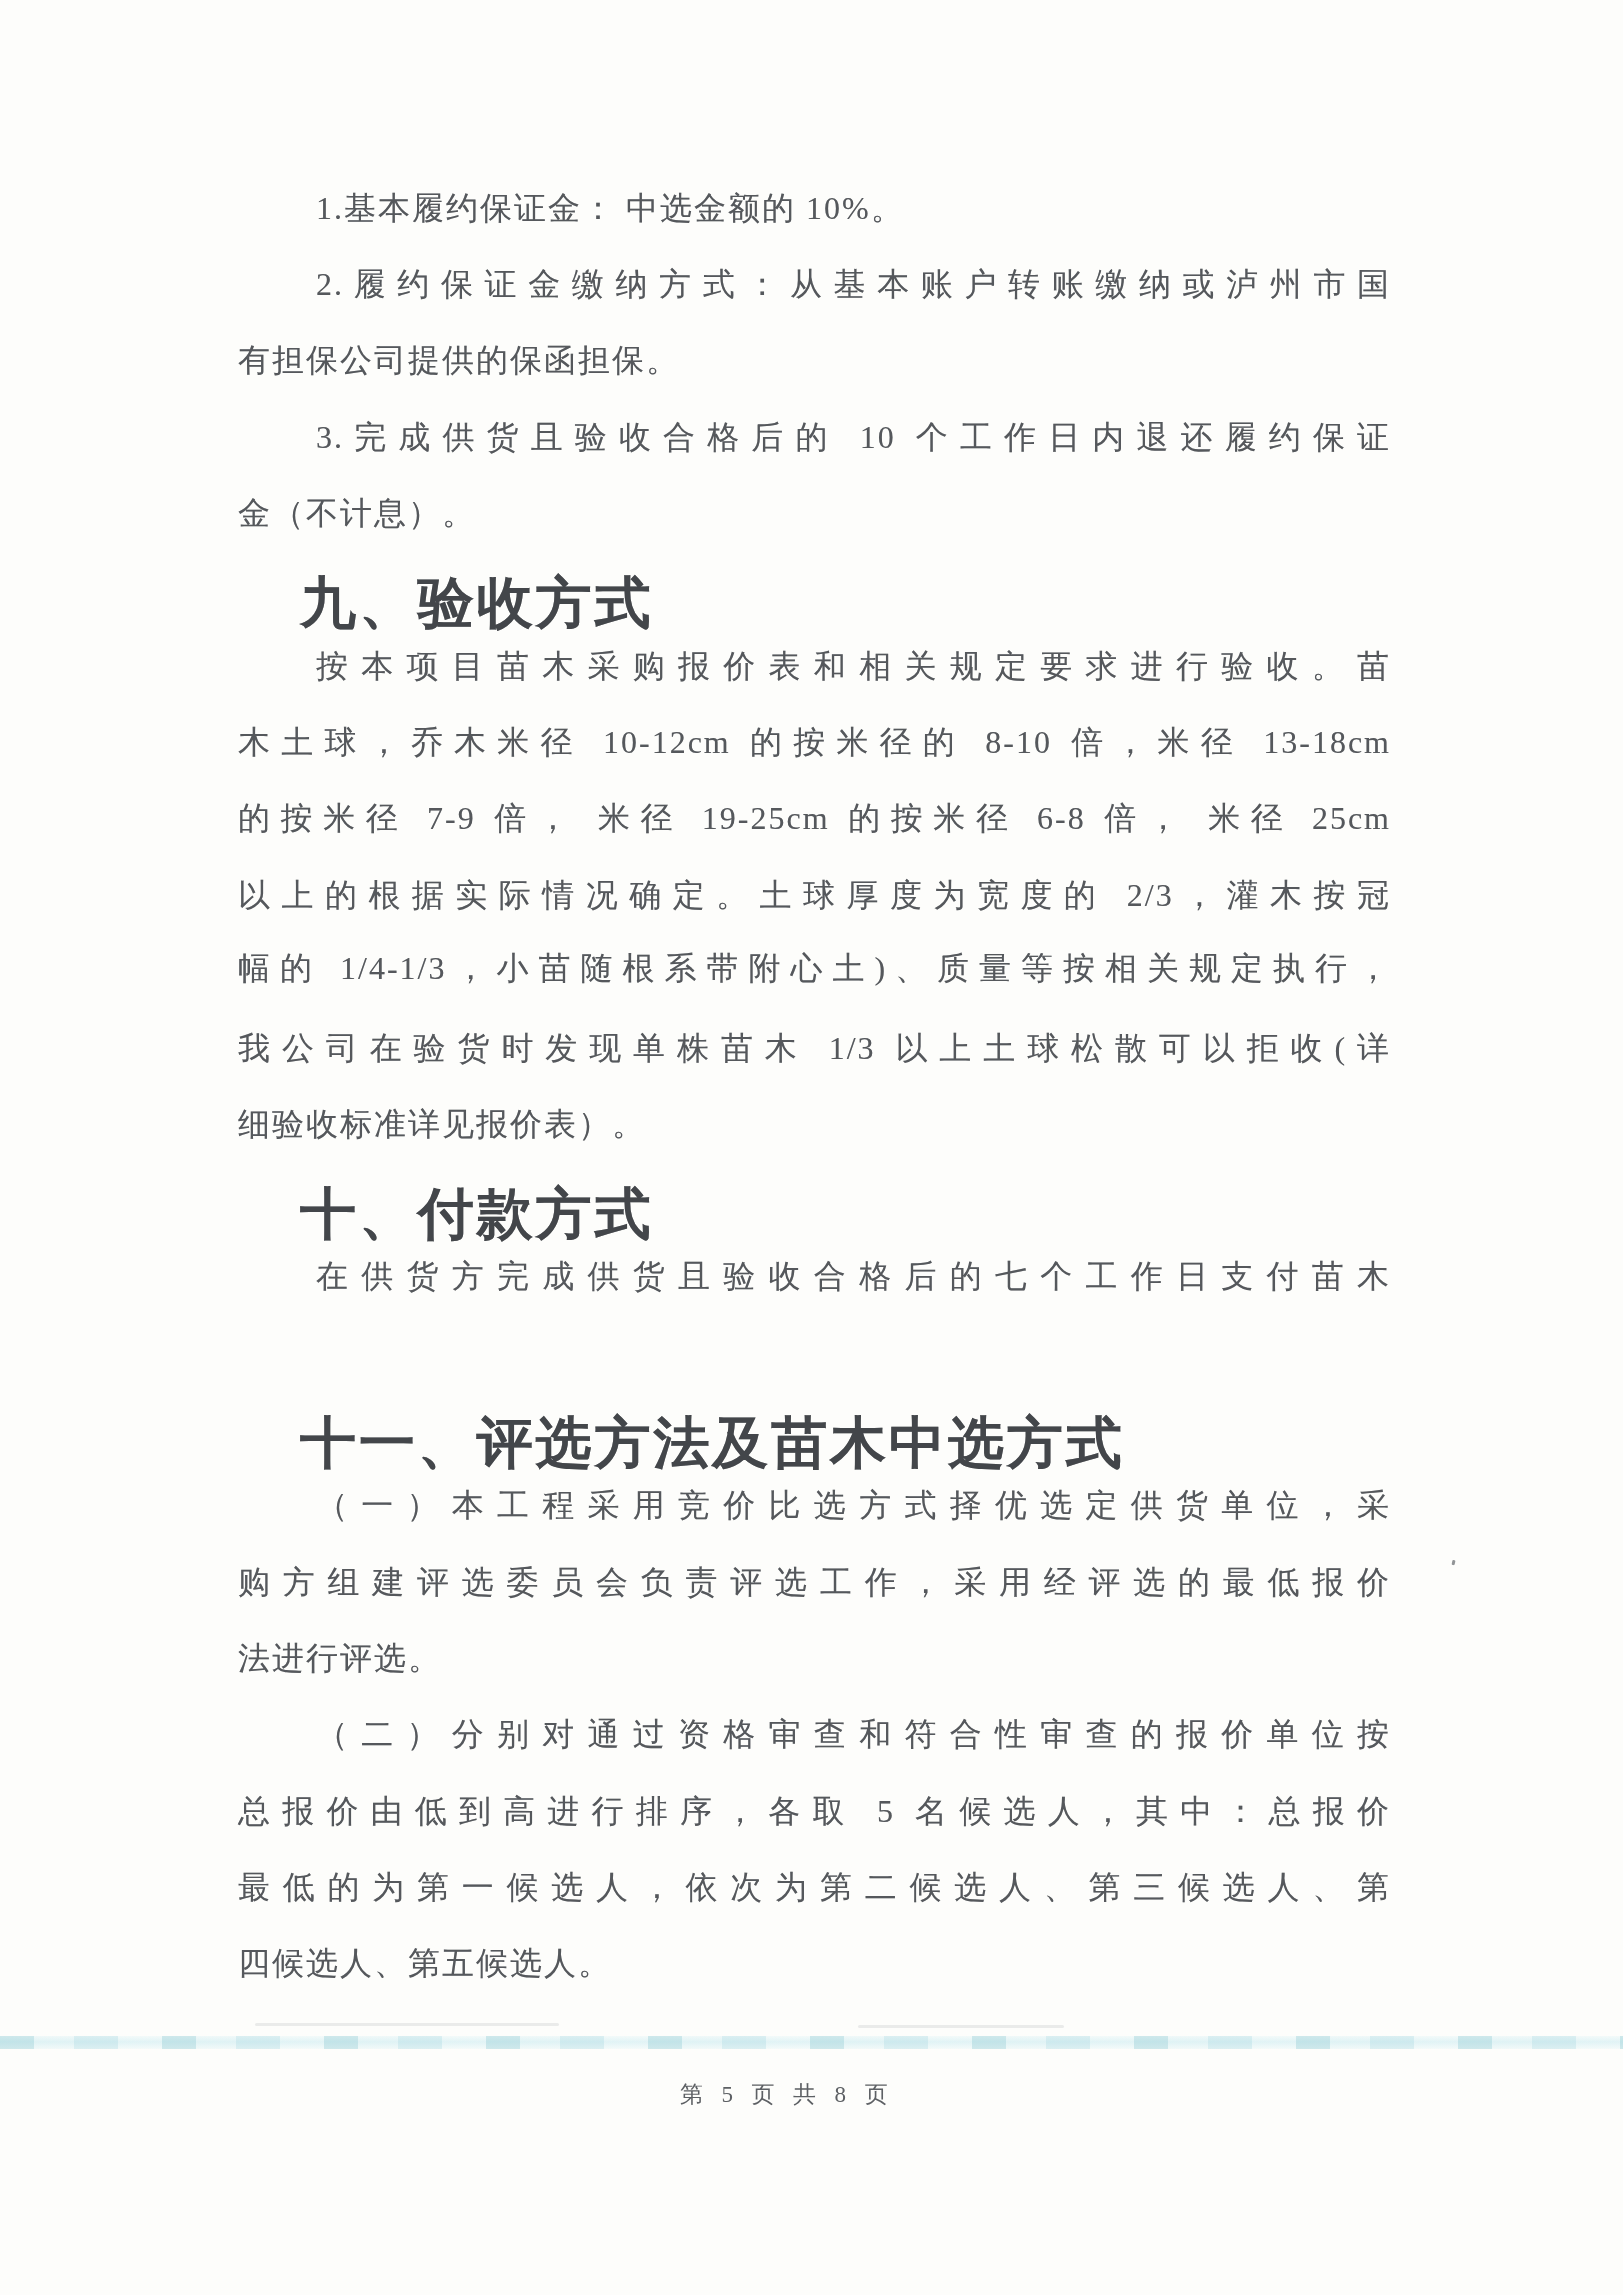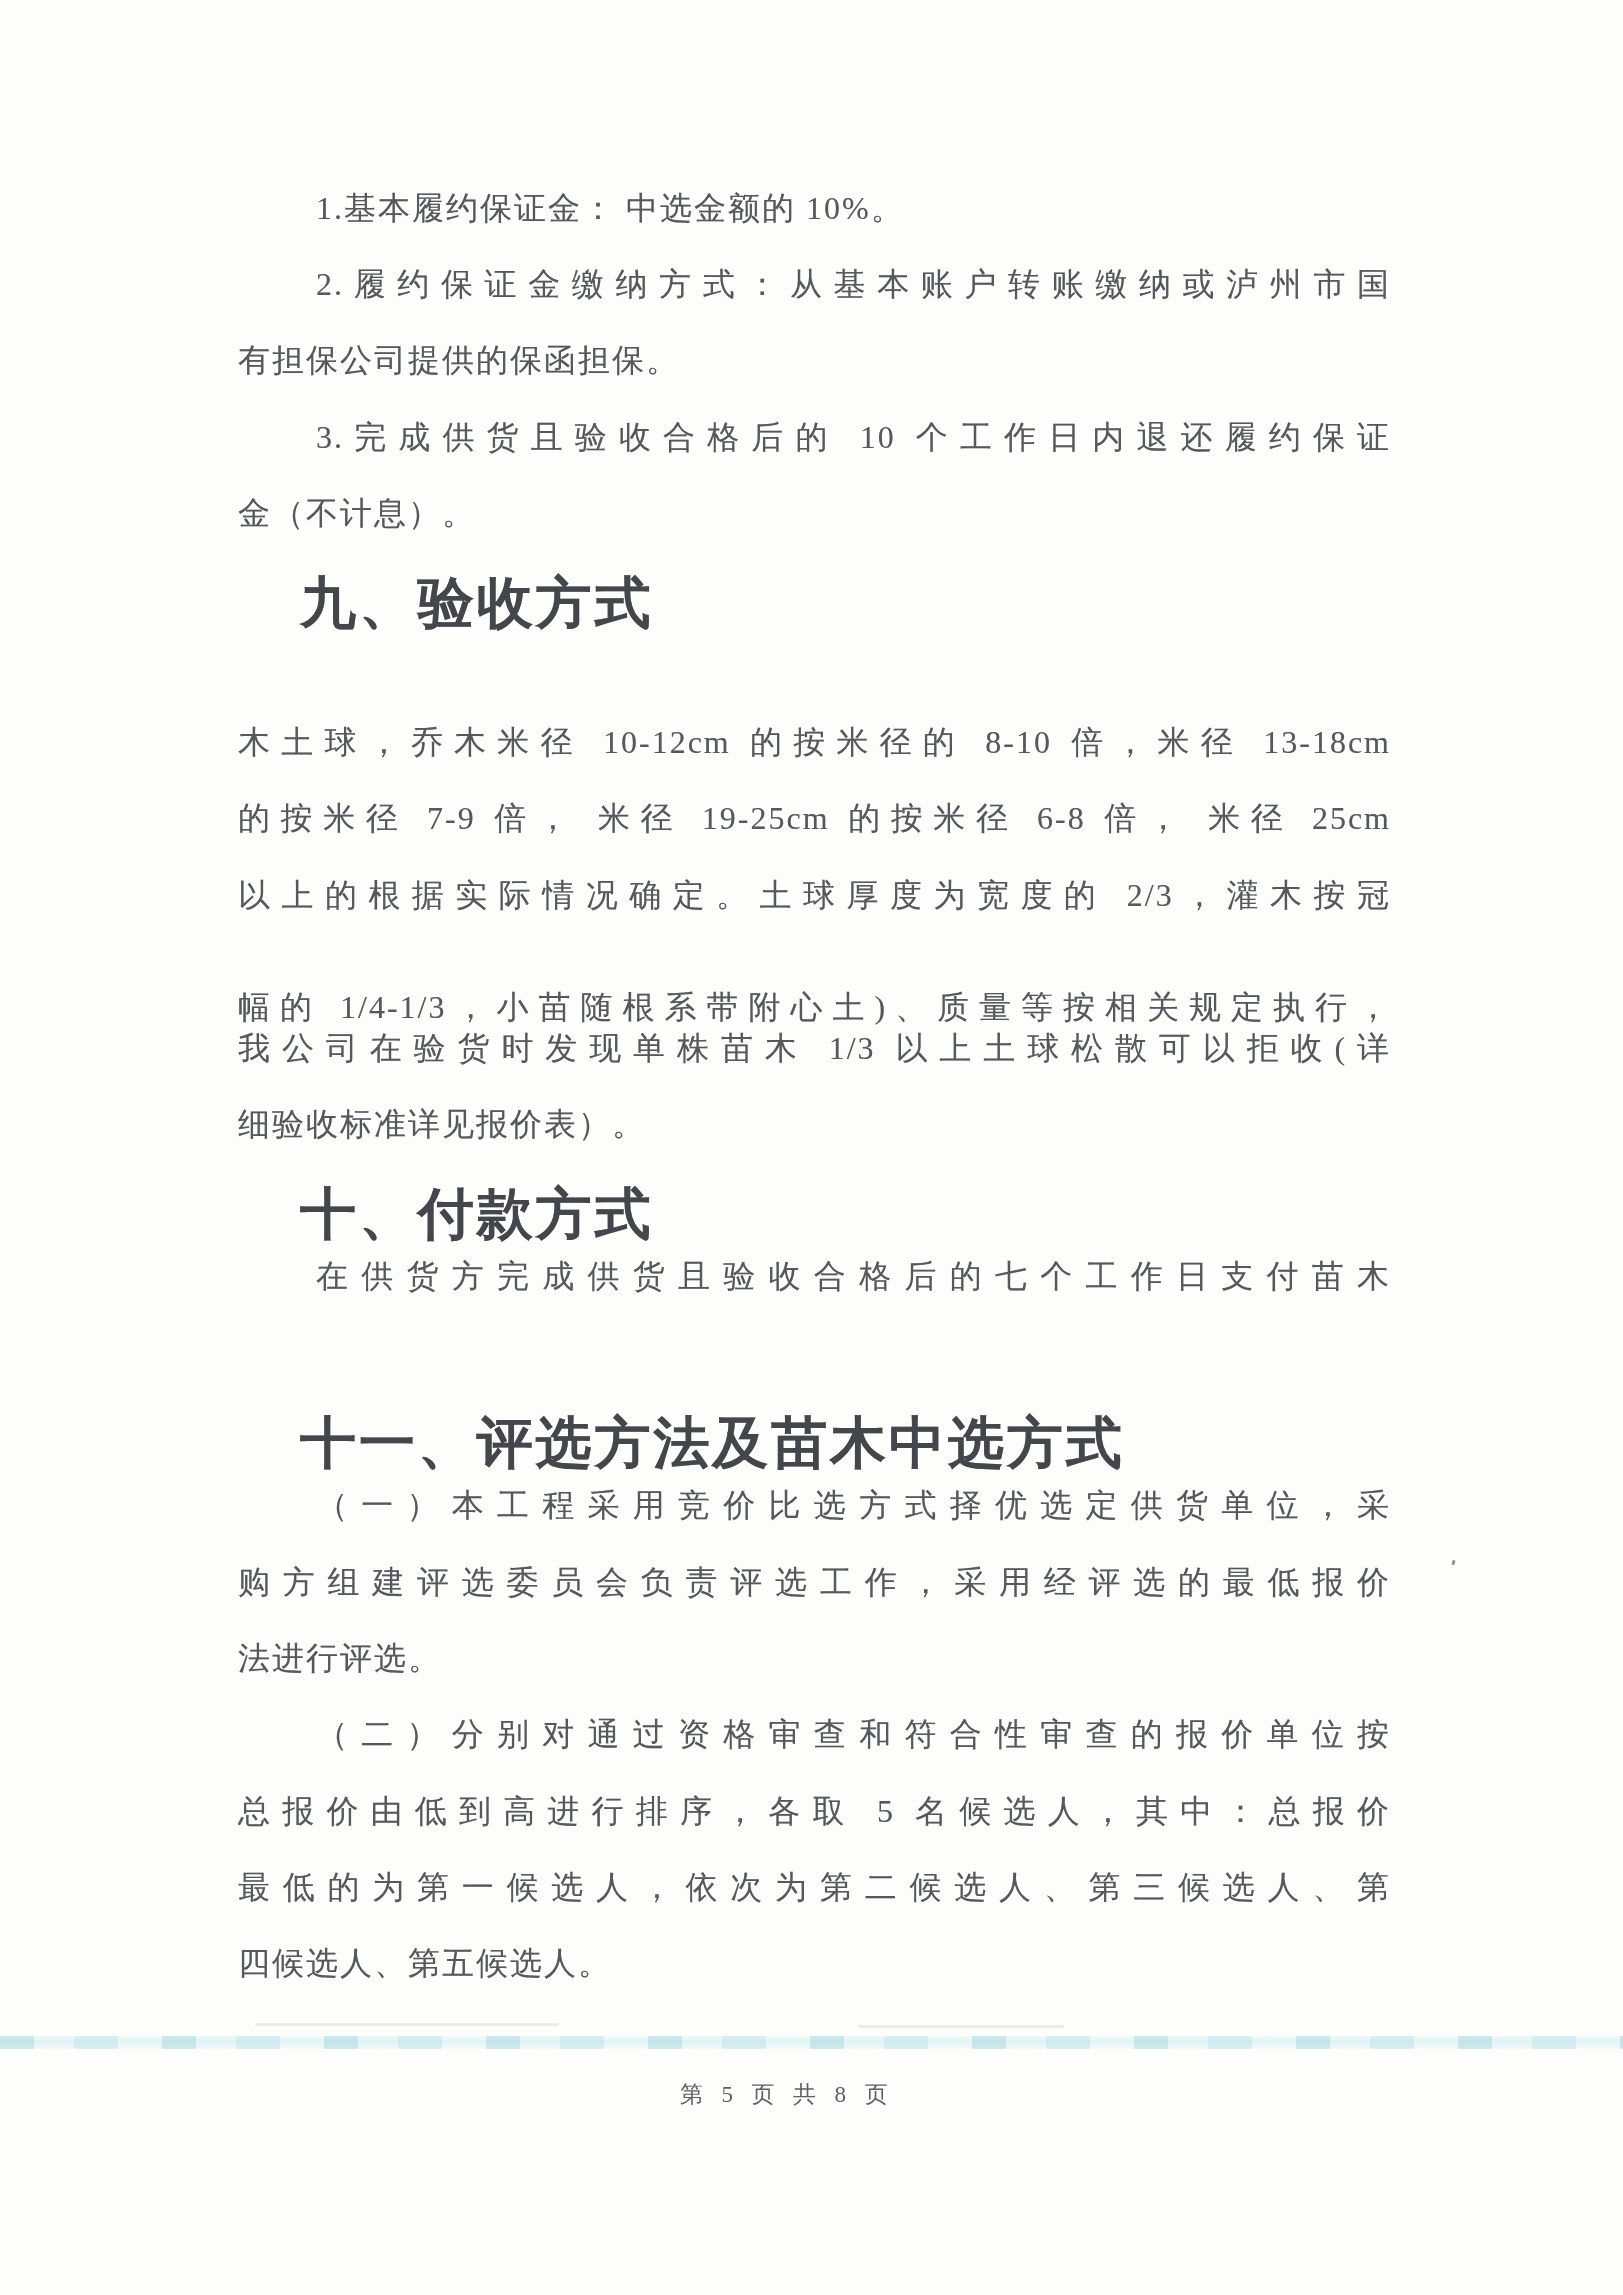--- a/index.html
+++ b/index.html
@@ -103,24 +103,25 @@
 
 <div class="page">
 
   <div class="doc-body" id="doc-body">
       <div class="line indent" style="top: 189px;">1.基本履约保证金： 中选金额的 10%。</div>
       <div class="line indent justify" style="top: 265px;">2.履约保证金缴纳方式：从基本账户转账缴纳或泸州市国</div>
       <div class="line" style="top: 341px;">有担保公司提供的保函担保。</div>
       <div class="line indent justify" style="top: 418px;">3.完成供货且验收合格后的 10 个工作日内退还履约保证</div>
       <div class="line" style="top: 494px;">金（不计息）。</div>
       <div class="line heading" style="top: 570px;">九、验收方式</div>
+      <div class="line indent justify" style="top: 647px;">按本项目苗木采购报价表和相关规定要求进行验收。苗</div>
       <div class="line justify" style="top: 723px;">木土球，乔木米径 10-12cm 的按米径的 8-10 倍，米径 13-18cm</div>
       <div class="line justify" style="top: 799px;">的按米径 7-9 倍， 米径 19-25cm 的按米径 6-8 倍， 米径 25cm</div>
       <div class="line justify" style="top: 876px;">以上的根据实际情况确定。土球厚度为宽度的 2/3，灌木按冠</div>
-      <div class="line justify" style="top: 988px;">幅的 1/4-1/3，小苗随根系带附心土)、质量等按相关规定执行，</div>
+      <div class="line justify" style="top: 949px;">幅的 1/4-1/3，小苗随根系带附心土)、质量等按相关规定执行，</div>
       <div class="line justify" style="top: 1029px;">我公司在验货时发现单株苗木 1/3 以上土球松散可以拒收(详</div>
       <div class="line" style="top: 1105px;">细验收标准详见报价表）。</div>
       <div class="line heading" style="top: 1181px;">十、付款方式</div>
       <div class="line indent justify" style="top: 1257px;">在供货方完成供货且验收合格后的七个工作日支付苗木</div>
       <div class="line heading" style="top: 1410px;">十一、评选方法及苗木中选方式</div>
       <div class="line indent justify" style="top: 1486px;">（一）本工程采用竞价比选方式择优选定供货单位，采</div>
       <div class="line justify" style="top: 1563px;">购方组建评选委员会负责评选工作，采用经评选的最低报价</div>
       <div class="line" style="top: 1639px;">法进行评选。</div>
       <div class="line indent justify" style="top: 1715px;">（二）分别对通过资格审查和符合性审查的报价单位按</div>
       <div class="line justify" style="top: 1792px;">总报价由低到高进行排序，各取 5 名候选人，其中：总报价</div>

